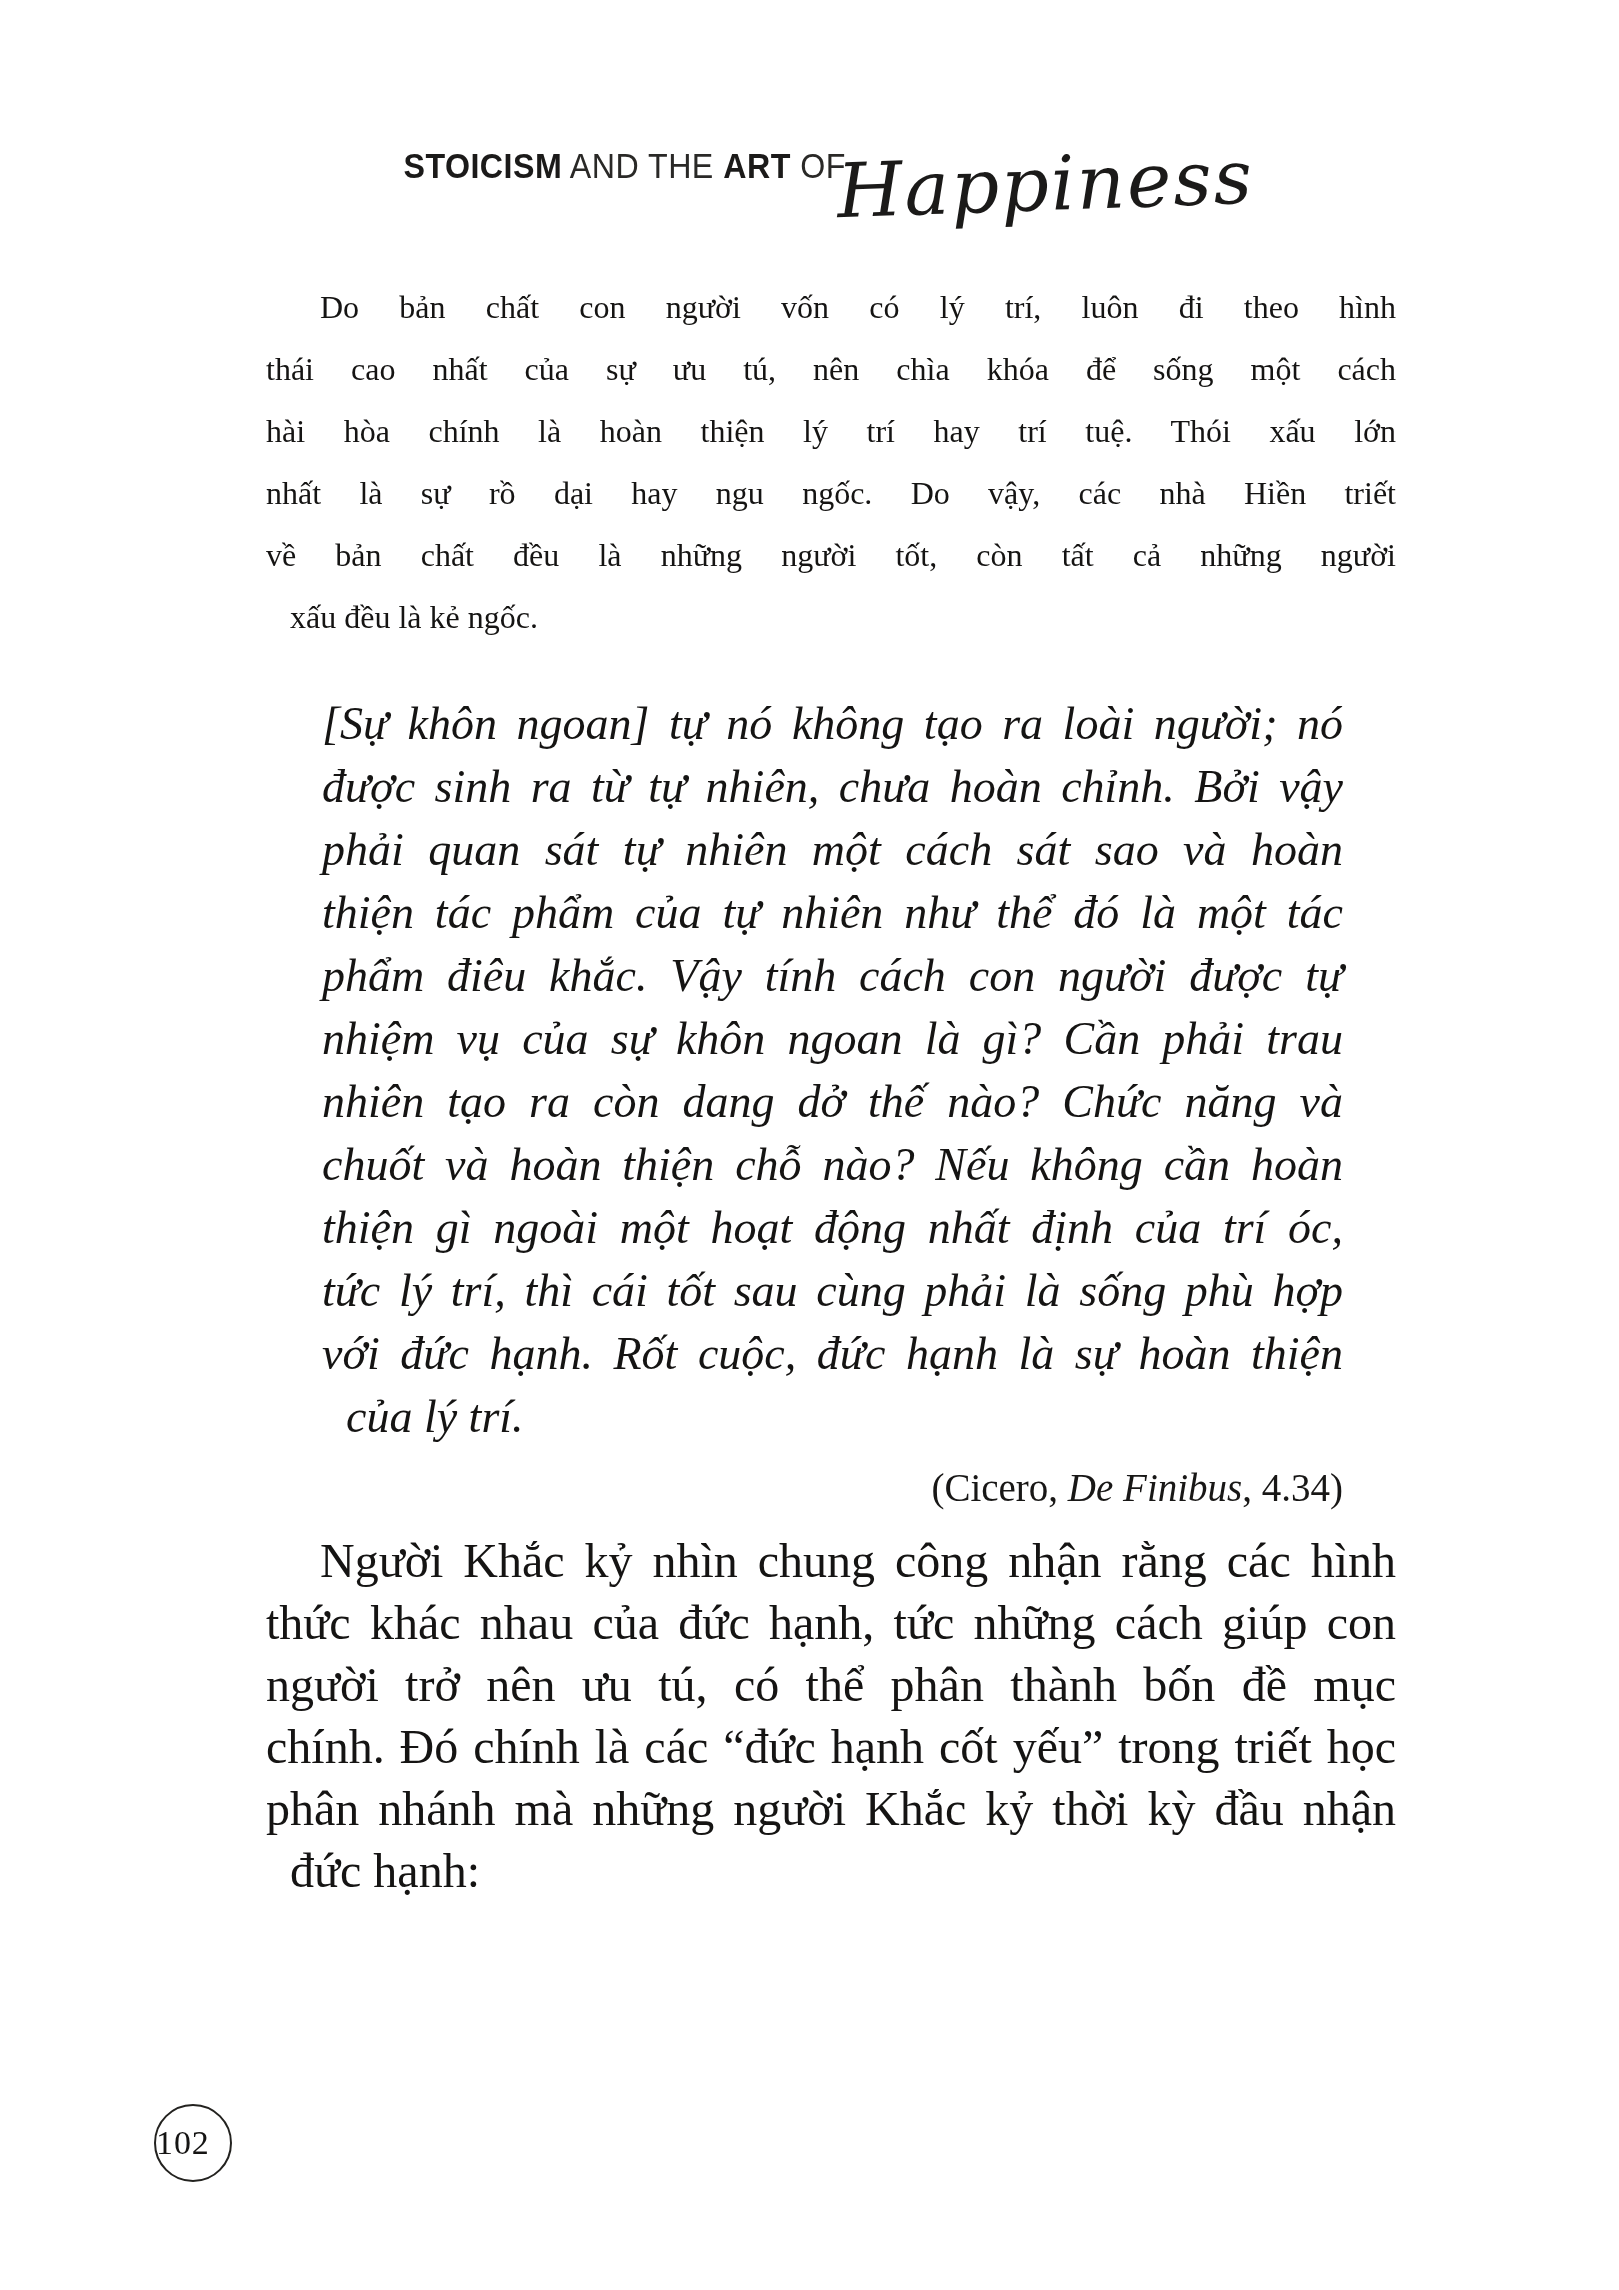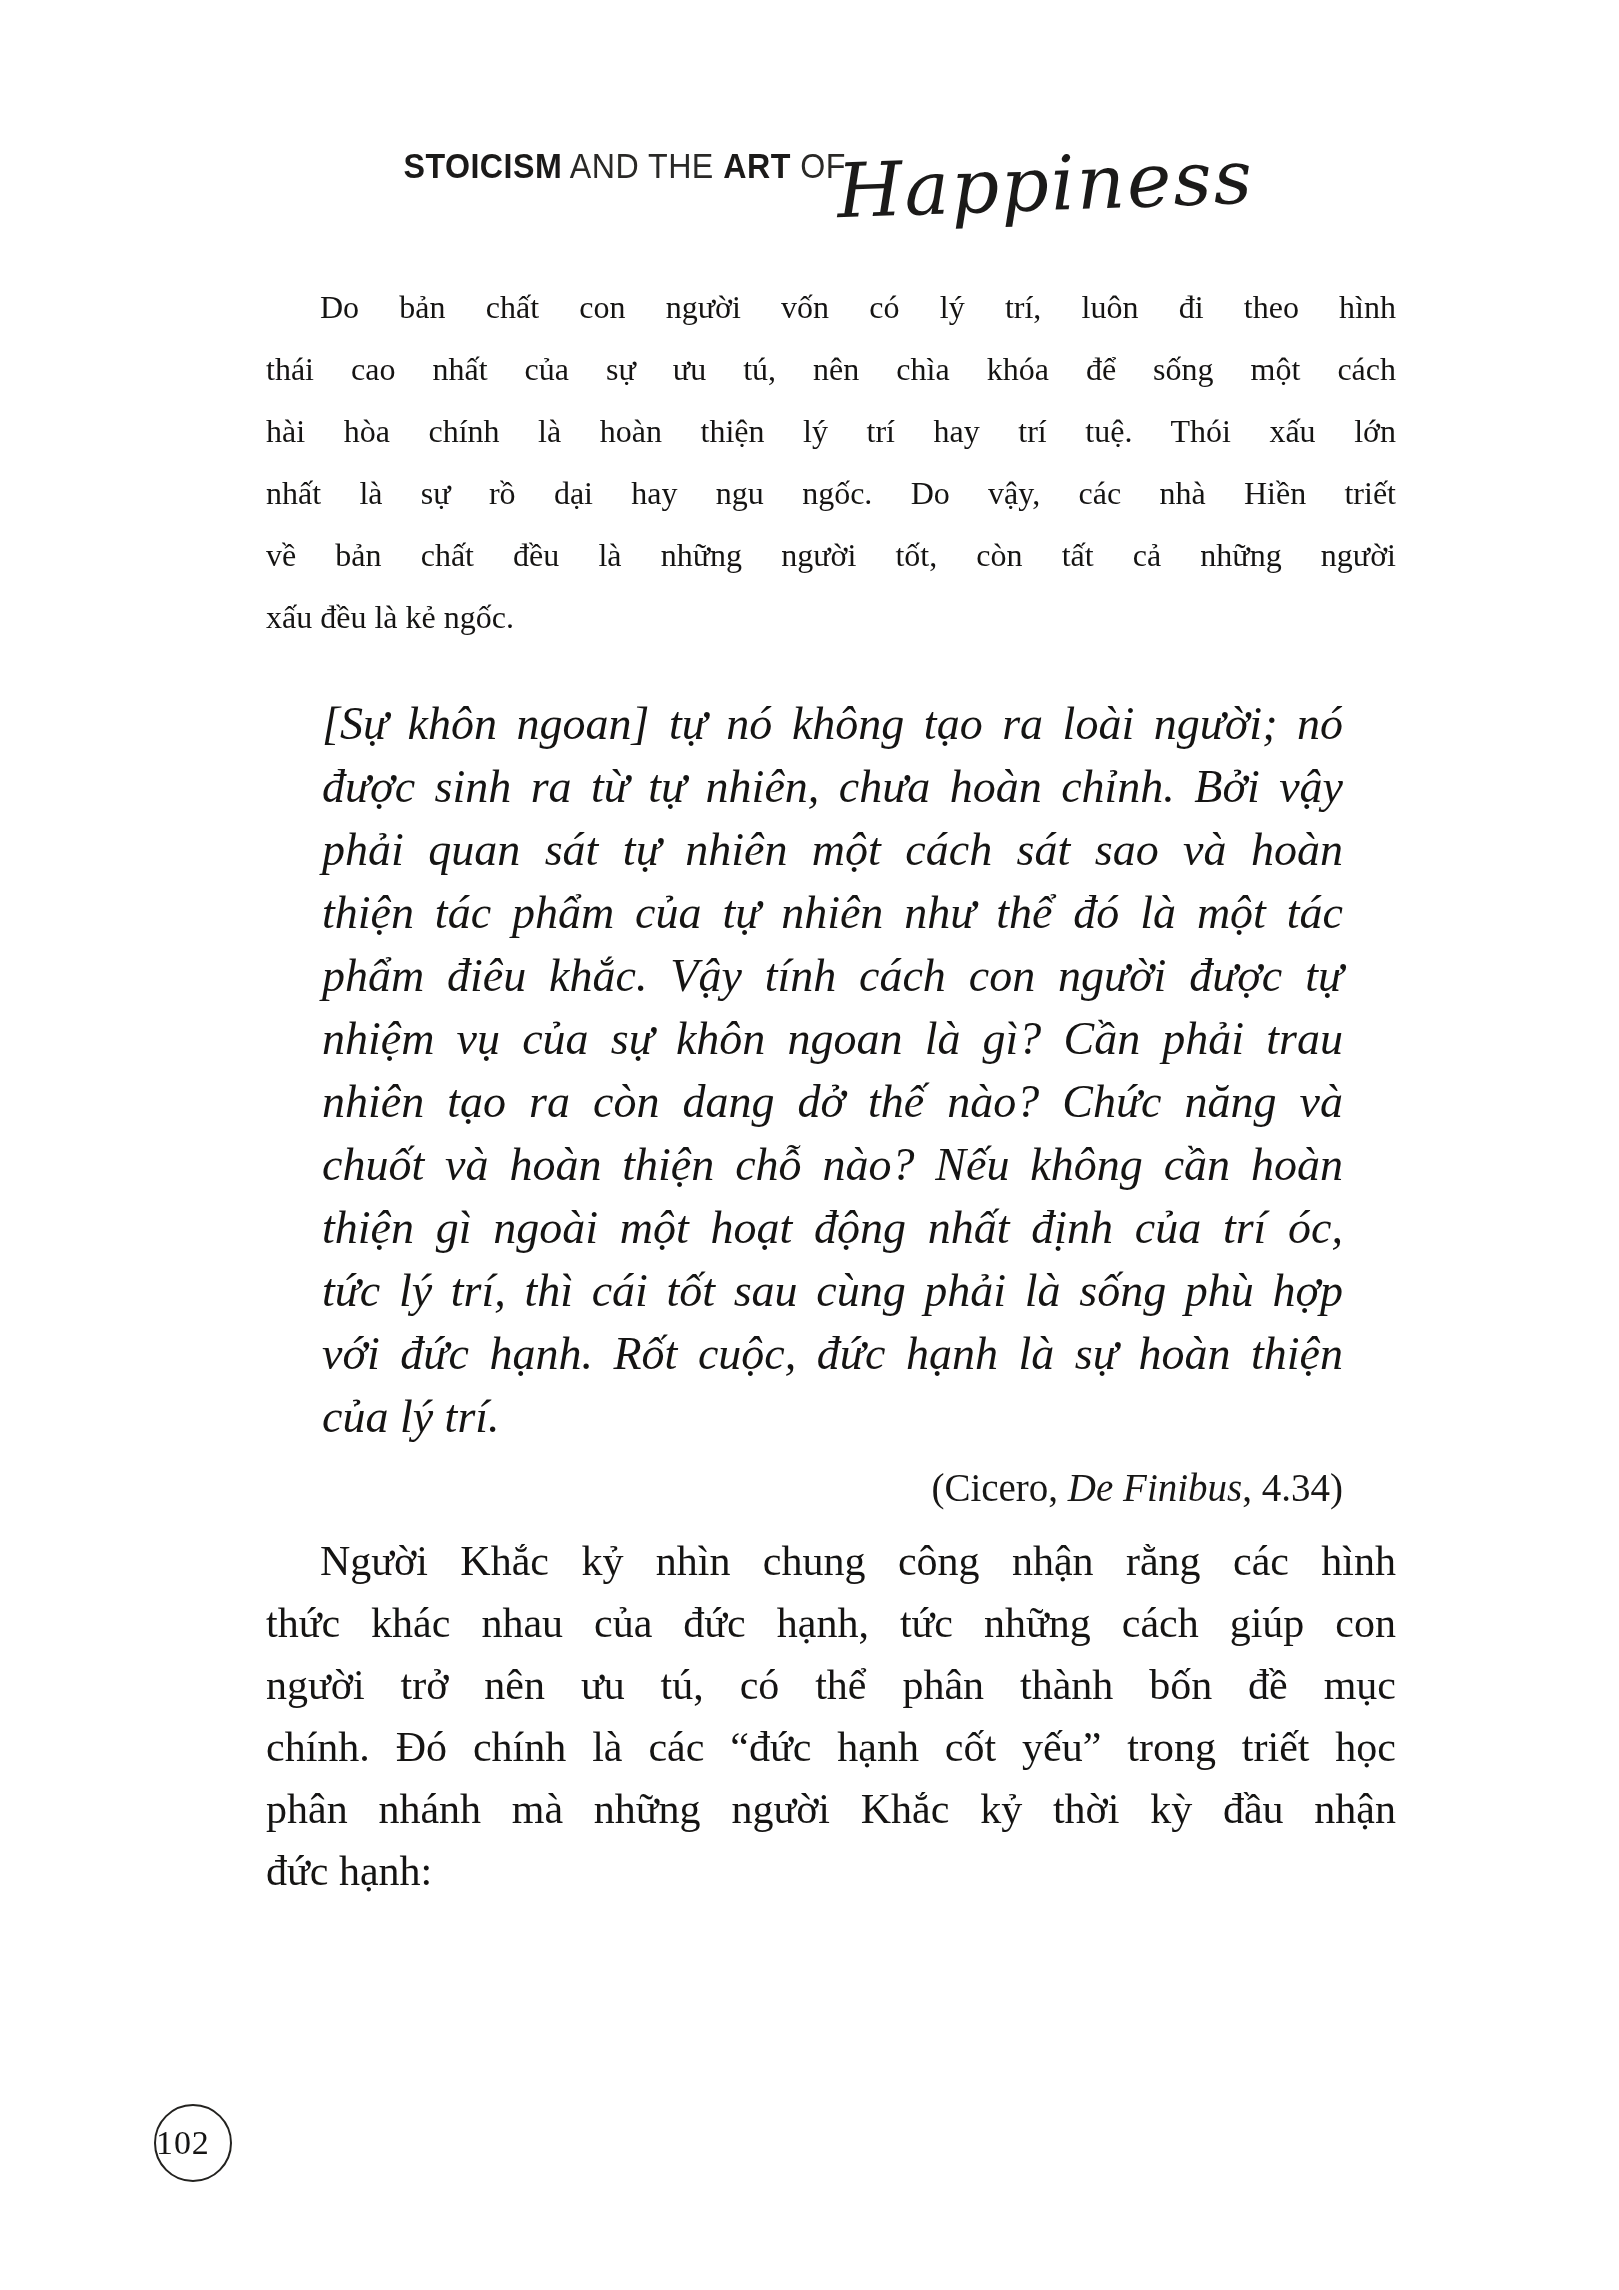--- a/index.html
+++ b/index.html
@@ -48,30 +48,30 @@
   }
 
   
   .block { position: absolute; }
   .para1 {
     left: 266px; top: 276px; width: 1130px;
     font-size: 32px; line-height: 62px;
   }
   .para2 {
     left: 266px; top: 1530px; width: 1130px;
-    font-size: 42px; line-height: 62px;
+    font-size: 48px; line-height: 62px;
   }
   .quote {
     left: 322px; top: 692px; width: 1021px;
     font-size: 46px; line-height: 63px;
     font-style: italic;
   }
   .line { text-align: justify; text-align-last: justify; white-space: normal; }
   .line--indent { padding-left: 54px; }
-  .line--last { text-align-last: left; }
+  .line--last { text-align-last: left; margin-left: 24px; }
 
   .attribution {
     left: 322px; top: 1465px; width: 1021px;
     font-size: 39px; line-height: 45px;
     text-align: right;
     color: #181716;
   }
   .attribution .work { font-style: italic; }
 
   

